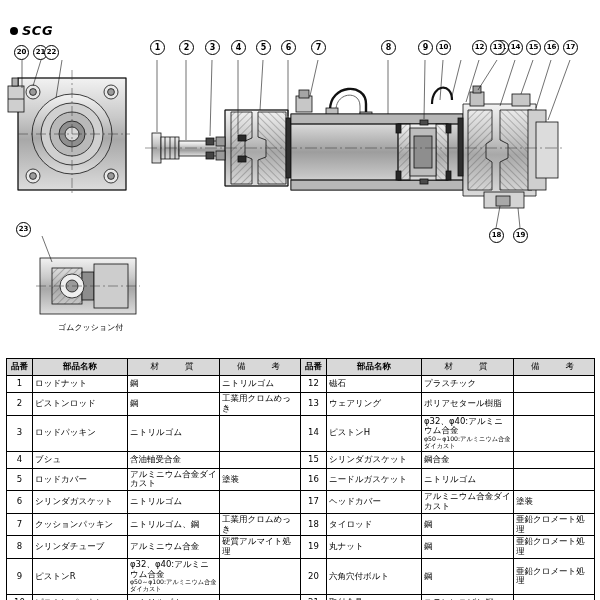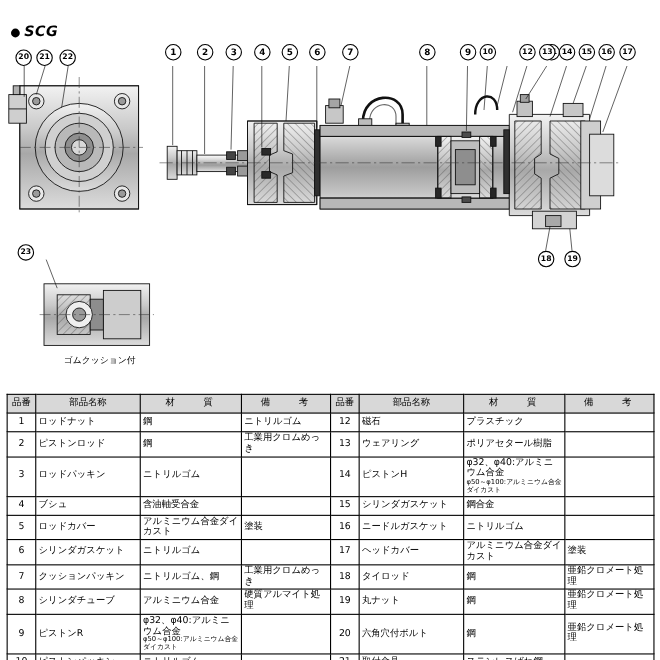--- a/index.html
+++ b/index.html
@@ -39,21 +39,21 @@
   th,td{
     border:1px solid #000;
     font-size:8.5px;
     padding:1px 2px;
     line-height:1.15;
     vertical-align:middle;
     height:17px;
     box-sizing:border-box;
   }
   th{background:#d8d8d8;text-align:center;font-weight:normal;letter-spacing:3px;}
-  th.nosp{letter-spacing:0;}
+  th.nosp{letter-spacing:0;font-weight:bold;}
   td.c{text-align:center;}
   .sub{font-size:6.2px;line-height:1.1;display:block;}
   col.n{width:26px;}
   col.p{width:95px;}
   col.m{width:92px;}
   col.r{width:81px;}
 </style>
 </head>
 <body>
 
@@ -241,21 +241,21 @@
   <div class="cal sm" style="left:454px;top:40px;margin-left:40px;">11</div>
   <div class="cal sm" style="left:472px;top:40px;">12</div>
   <div class="cal sm" style="left:490px;top:40px;">13</div>
   <div class="cal sm" style="left:508px;top:40px;">14</div>
   <div class="cal sm" style="left:526px;top:40px;">15</div>
   <div class="cal sm" style="left:544px;top:40px;">16</div>
   <div class="cal sm" style="left:563px;top:40px;">17</div>
 
   <div class="cal sm" style="left:14px;top:45px;">20</div>
   <div class="cal sm" style="left:33px;top:45px;">21</div>
-  <div class="cal sm" style="left:54px;top:45px;">22</div>
+  <div class="cal sm" style="left:44px;top:45px;">22</div>
 
   <div class="cal sm" style="left:489px;top:228px;">18</div>
   <div class="cal sm" style="left:513px;top:228px;">19</div>
 
   <div class="cal sm" style="left:16px;top:222px;">23</div>
   <div class="cap" style="left:58px;top:322px;">ゴムクッション付</div>
 </div>
 
 <div id="tbl">
   <table>

